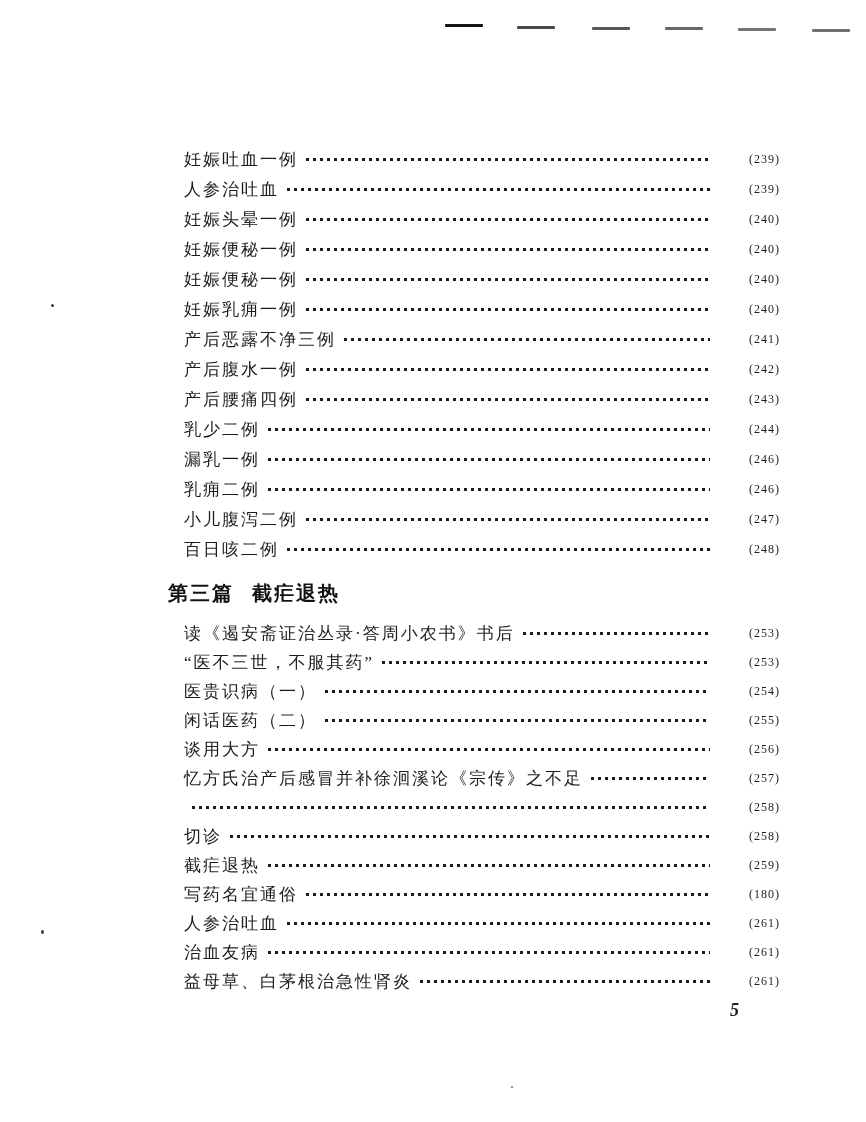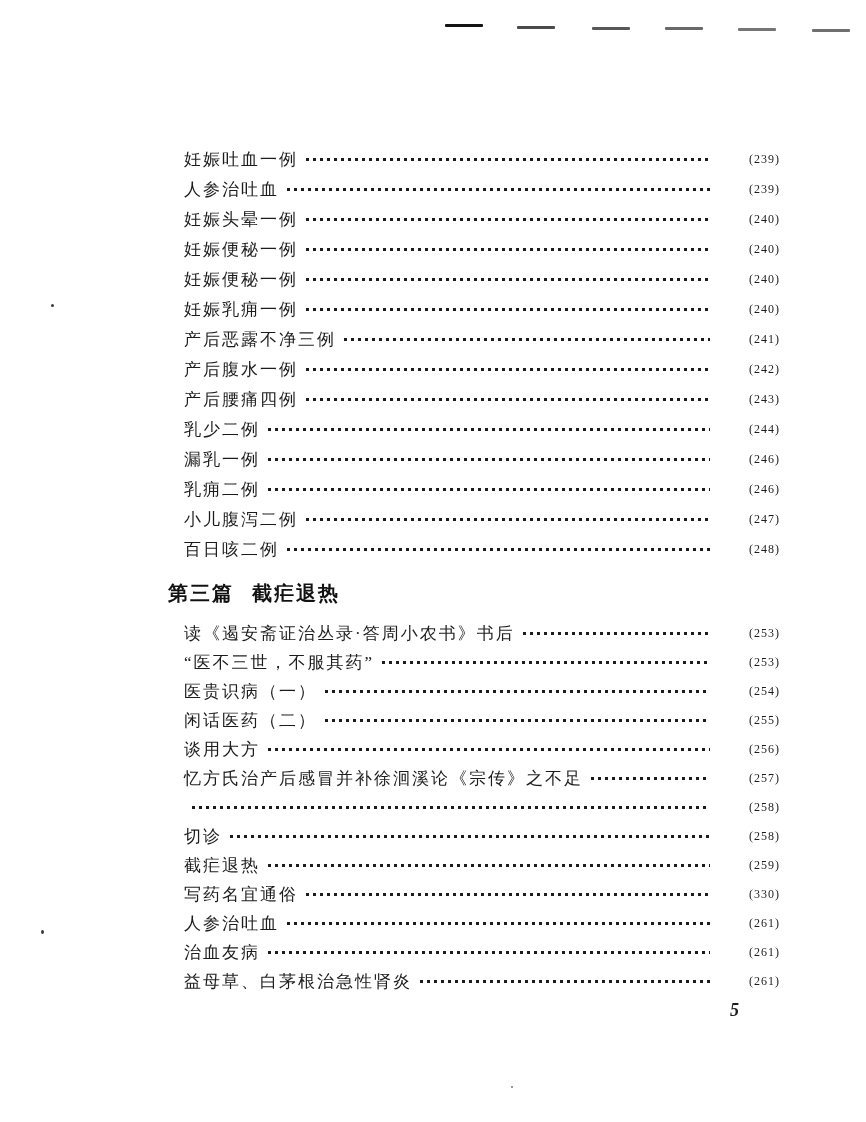--- a/index.html
+++ b/index.html
@@ -196,21 +196,21 @@
     <span class="p">(258)</span>
   </div>
         <div class="row">
     <span class="t">截疟退热</span>
     <span class="leader"></span>
     <span class="p">(259)</span>
   </div>
         <div class="row">
     <span class="t">写药名宜通俗</span>
     <span class="leader"></span>
-    <span class="p">(330)</span>
+    <span class="p">(180)</span>
   </div>
         <div class="row">
     <span class="t">人参治吐血</span>
     <span class="leader"></span>
     <span class="p">(261)</span>
   </div>
         <div class="row">
     <span class="t">治血友病</span>
     <span class="leader"></span>
     <span class="p">(261)</span>

